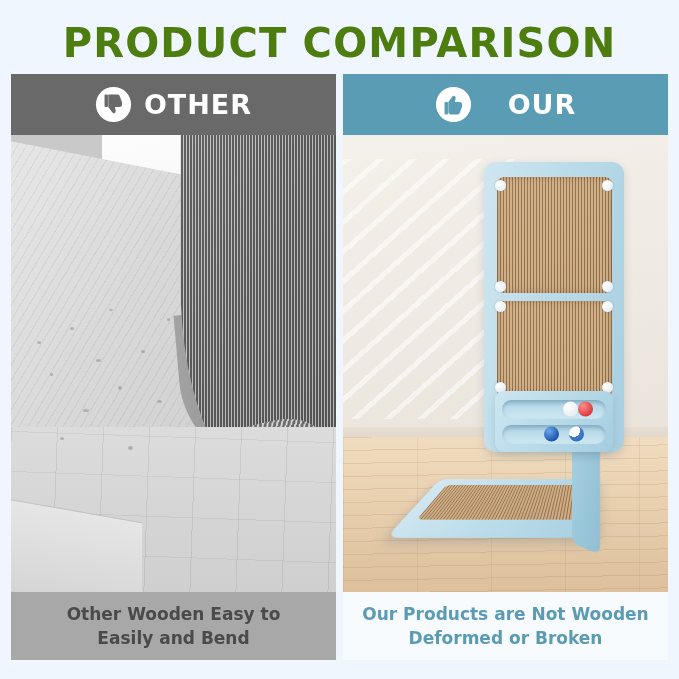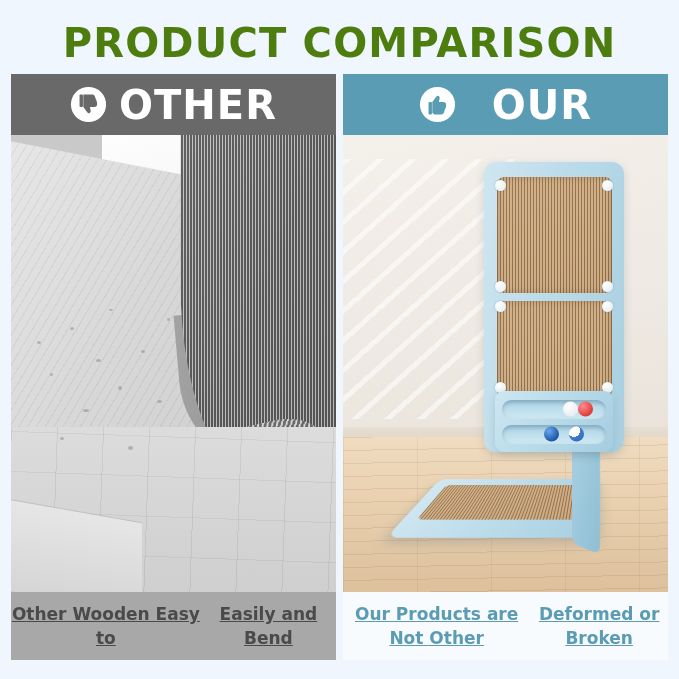--- a/index.html
+++ b/index.html
@@ -30,21 +30,21 @@
   .col-right{left:343px;}
 
   .hdr{
     position:absolute;left:0;top:0;width:100%;height:61px;
     display:flex;align-items:center;justify-content:center;
     gap:12px;
   }
   .hdr-left{background:#696969;}
   .hdr-right{background:#599cb4;gap:36px;}
   .hdr-label{
-    color:#ffffff;font-size:40px;font-weight:bold;
+    color:#ffffff;font-size:27px;font-weight:bold;
     letter-spacing:1px;
     font-family:"DejaVu Sans",sans-serif;
     line-height:32px;
   }
 
   .badge{width:37px;height:37px;flex:0 0 auto;}
 
   
   .photo{
     position:absolute;left:0;top:61px;width:100%;height:457px;
@@ -213,24 +213,23 @@
   .prod-side{
     position:absolute;left:60%;top:70%;width:16%;height:26%;
     background:linear-gradient(100deg,#a8cfe1,#8fbed3);
     transform:skewY(22deg);
     border-radius:0 0 8px 8px;
   }
 
   
   .caption{
     position:absolute;left:0;bottom:0;width:100%;height:68px;
-    display:flex;flex-direction:row;align-items:center;justify-content:center;
+    display:flex;flex-direction:column;align-items:center;justify-content:center;
     font-size:17px;font-weight:bold;line-height:24px;text-align:center;
     font-family:"DejaVu Sans",sans-serif;
-    text-decoration:underline;
   }
   .caption-left{background:#a8a8a8;color:#4a4a4a;}
   .caption-right{background:#f7fbfd;color:#5b9bb3;}
 </style>
 </head>
 <body>
 
 <div class="page">
 
   <div class="title">PRODUCT COMPARISON</div>
@@ -325,18 +324,18 @@
                 <div class="ball ball-bw" style="left:64%;"></div>
               </div>
             </div>
           </div>
 
         </div>
       </div>
     </div>
 
     <div class="caption caption-right">
-      <span>Our Products are Not Other</span>
+      <span>Our Products are Not Wooden</span>
       <span>Deformed or Broken</span>
     </div>
   </div>
 
 </div>
 
 </body></html>

